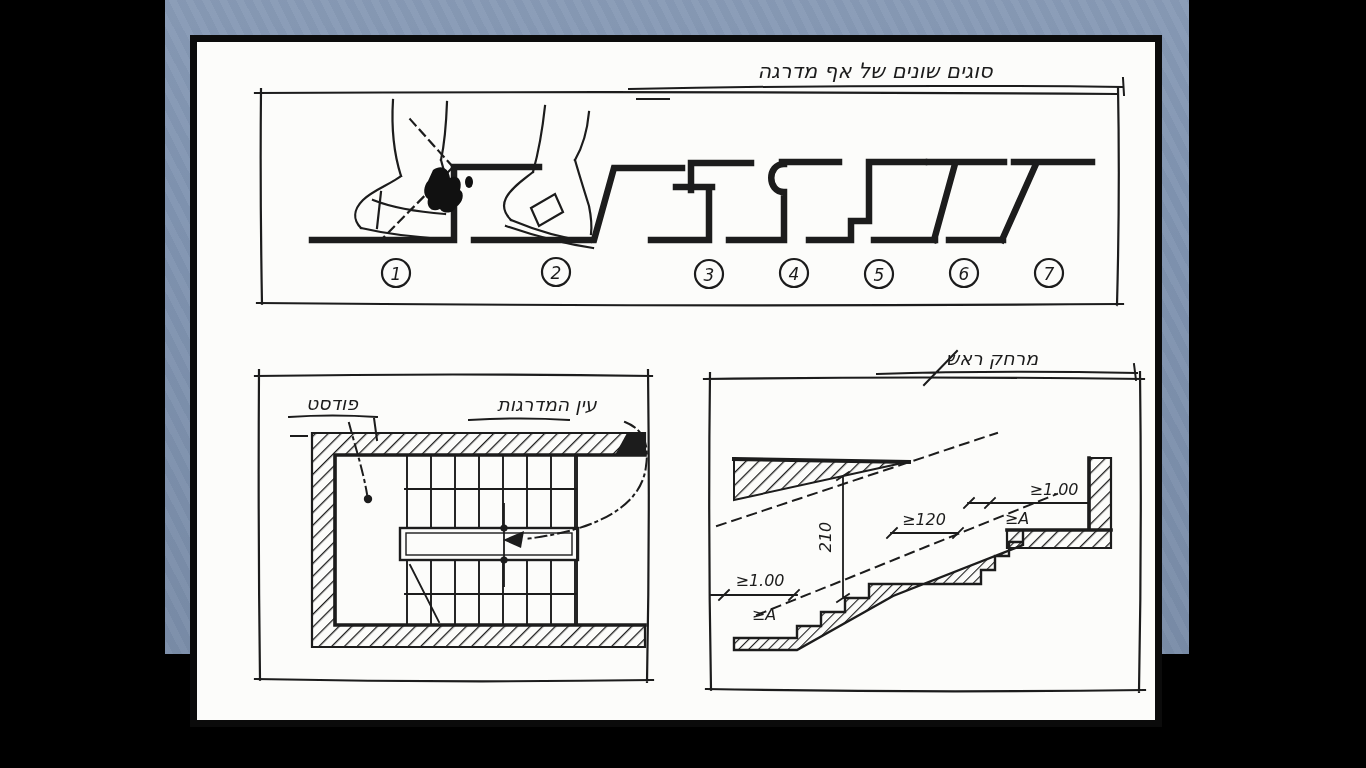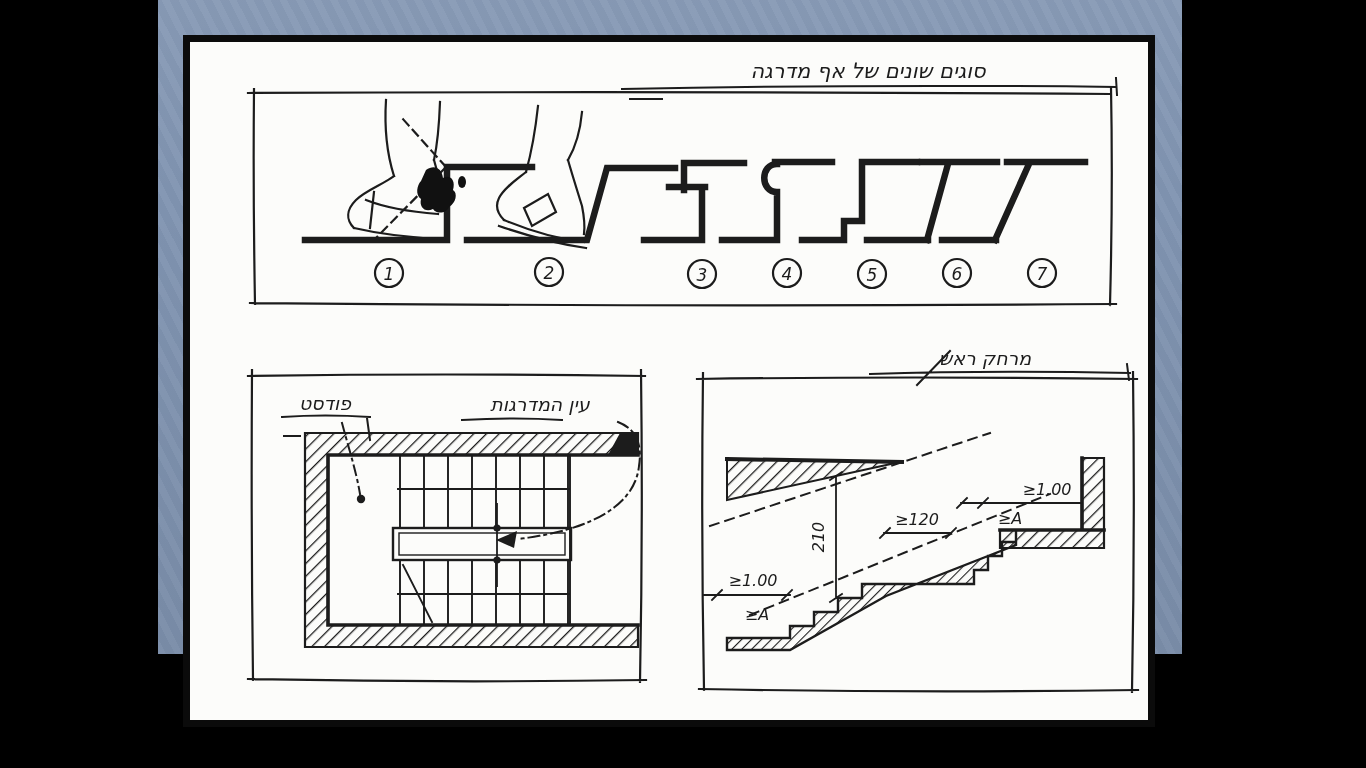--- a/index.html
+++ b/index.html
@@ -1,18 +1,18 @@
 <!DOCTYPE html>
 <html><head>
 <meta charset="utf-8">
 <style>
   html,body{margin:0;padding:0;background:#000;}
   .stage{position:relative;width:1366px;height:768px;background:#000;overflow:hidden;
          font-family:"DejaVu Sans",sans-serif;}
-  .slide{position:absolute;left:158px;top:0;width:1024px;height:654px;
+  .slide{position:absolute;left:165px;top:0;width:1024px;height:654px;
          background-color:#8195b2;
          background-image:
            linear-gradient(180deg, rgba(255,255,255,.06) 0%, rgba(0,0,0,0) 30%, rgba(0,0,0,.05) 100%),
            repeating-linear-gradient(63deg, rgba(255,255,255,.03) 0 7px, rgba(0,0,0,.025) 7px 15px); text-align: center;}
   .page{position:absolute;left:25px;top:35px;width:972px;height:692px;
         box-sizing:border-box;border:7px solid #0b0b0b;background:#fcfcfa;}
   .page svg{display:block;width:958px;height:678px;}
   .ink{stroke:#1c1c1c;fill:none;stroke-linecap:square;}
   text.hw{font-family:"DejaVu Sans",sans-serif;font-style:italic;fill:#1c1c1c;stroke:none;}
 </style>

